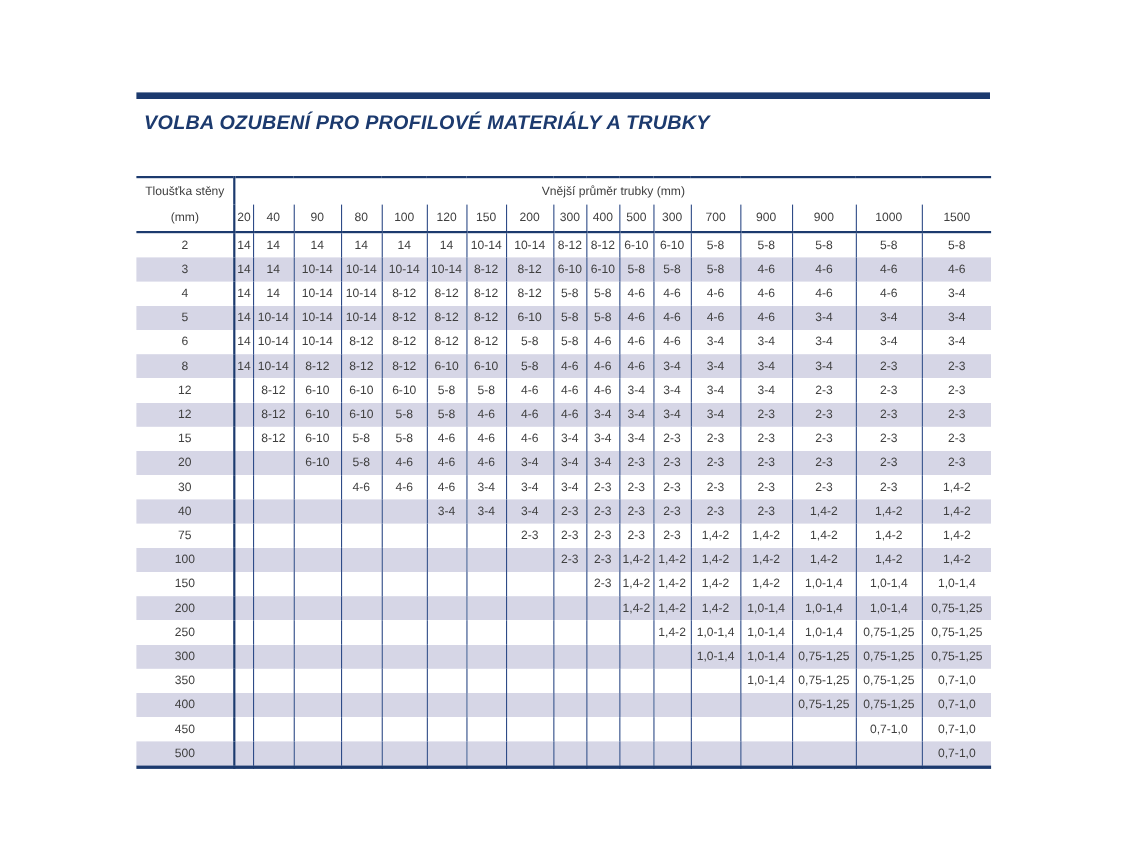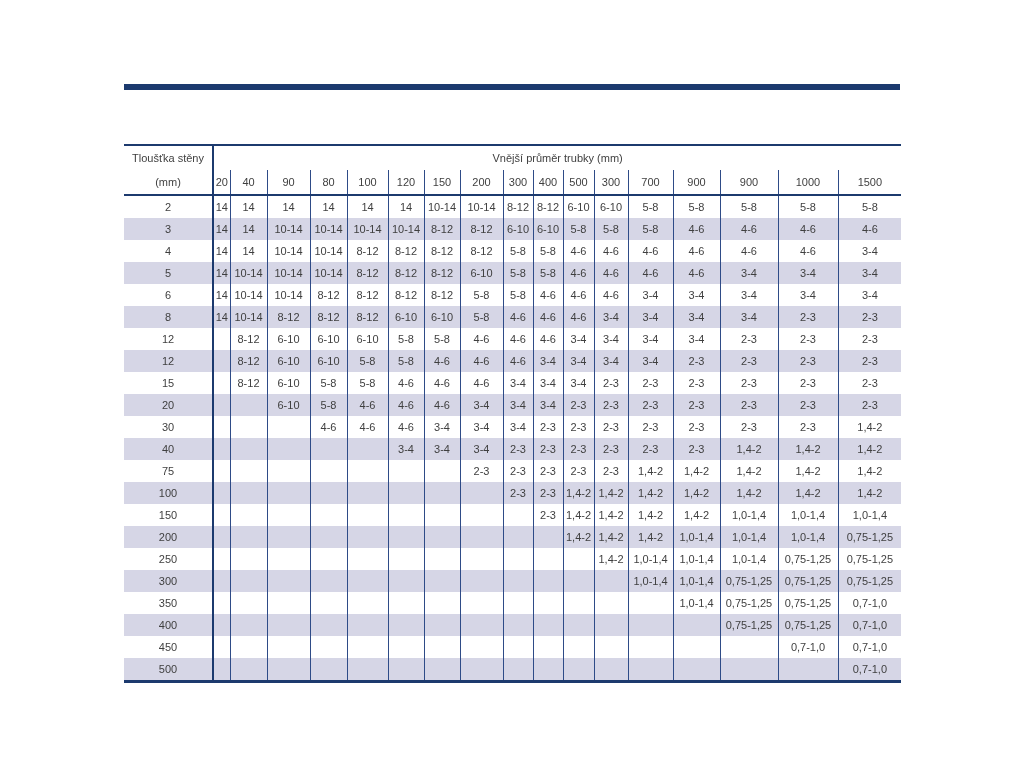--- a/index.html
+++ b/index.html
@@ -16,21 +16,21 @@
   .accent-bar{
     position:absolute;left:124px;top:84px;width:776px;height:6px;
     background:var(--accent);
   }
   .title{
     position:absolute;left:131px;top:101px;margin:0;
     font-size:18px;font-weight:bold;font-style:italic;
     color:var(--accent);letter-spacing:0.2px;white-space:nowrap;
   }
   table.gear-table{
-    position:absolute;left:124px;top:144px;width:777px;
+    position:absolute;left:124px;top:160px;width:777px;
     table-layout:fixed;border-collapse:collapse;
     font-size:11px;color:var(--text);
     border-top:2px solid var(--accent);
     border-bottom:3px solid var(--accent);
   }
   .gear-table th,.gear-table td{
     padding:0;font-weight:normal;text-align:center;vertical-align:middle;
     overflow:hidden;white-space:nowrap;
   }
   .gear-table thead th{height:24px;}
@@ -47,20 +47,21 @@
   .gear-table tbody td.rowhead{
     border-left:none;border-right:2px solid var(--accent);
   }
   .gear-table tbody tr:nth-child(even){background:var(--stripe);}
 </style>
 </head>
 <body>
 
 <div class="page" data-name="page">
   <div class="accent-bar" data-name="top-accent-bar"></div>
+  <h1 class="title" data-name="page-title">VOLBA OZUBENÍ PRO PROFILOVÉ MATERIÁLY A TRUBKY</h1>
 
   <table class="gear-table" data-name="tooth-selection-table">
     <colgroup>
       <col style="width:89px">
         <col style="width:17px">
         <col style="width:37px">
       <col style="width:43px">
         <col style="width:37px">
         <col style="width:41px">
       <col style="width:36px">

